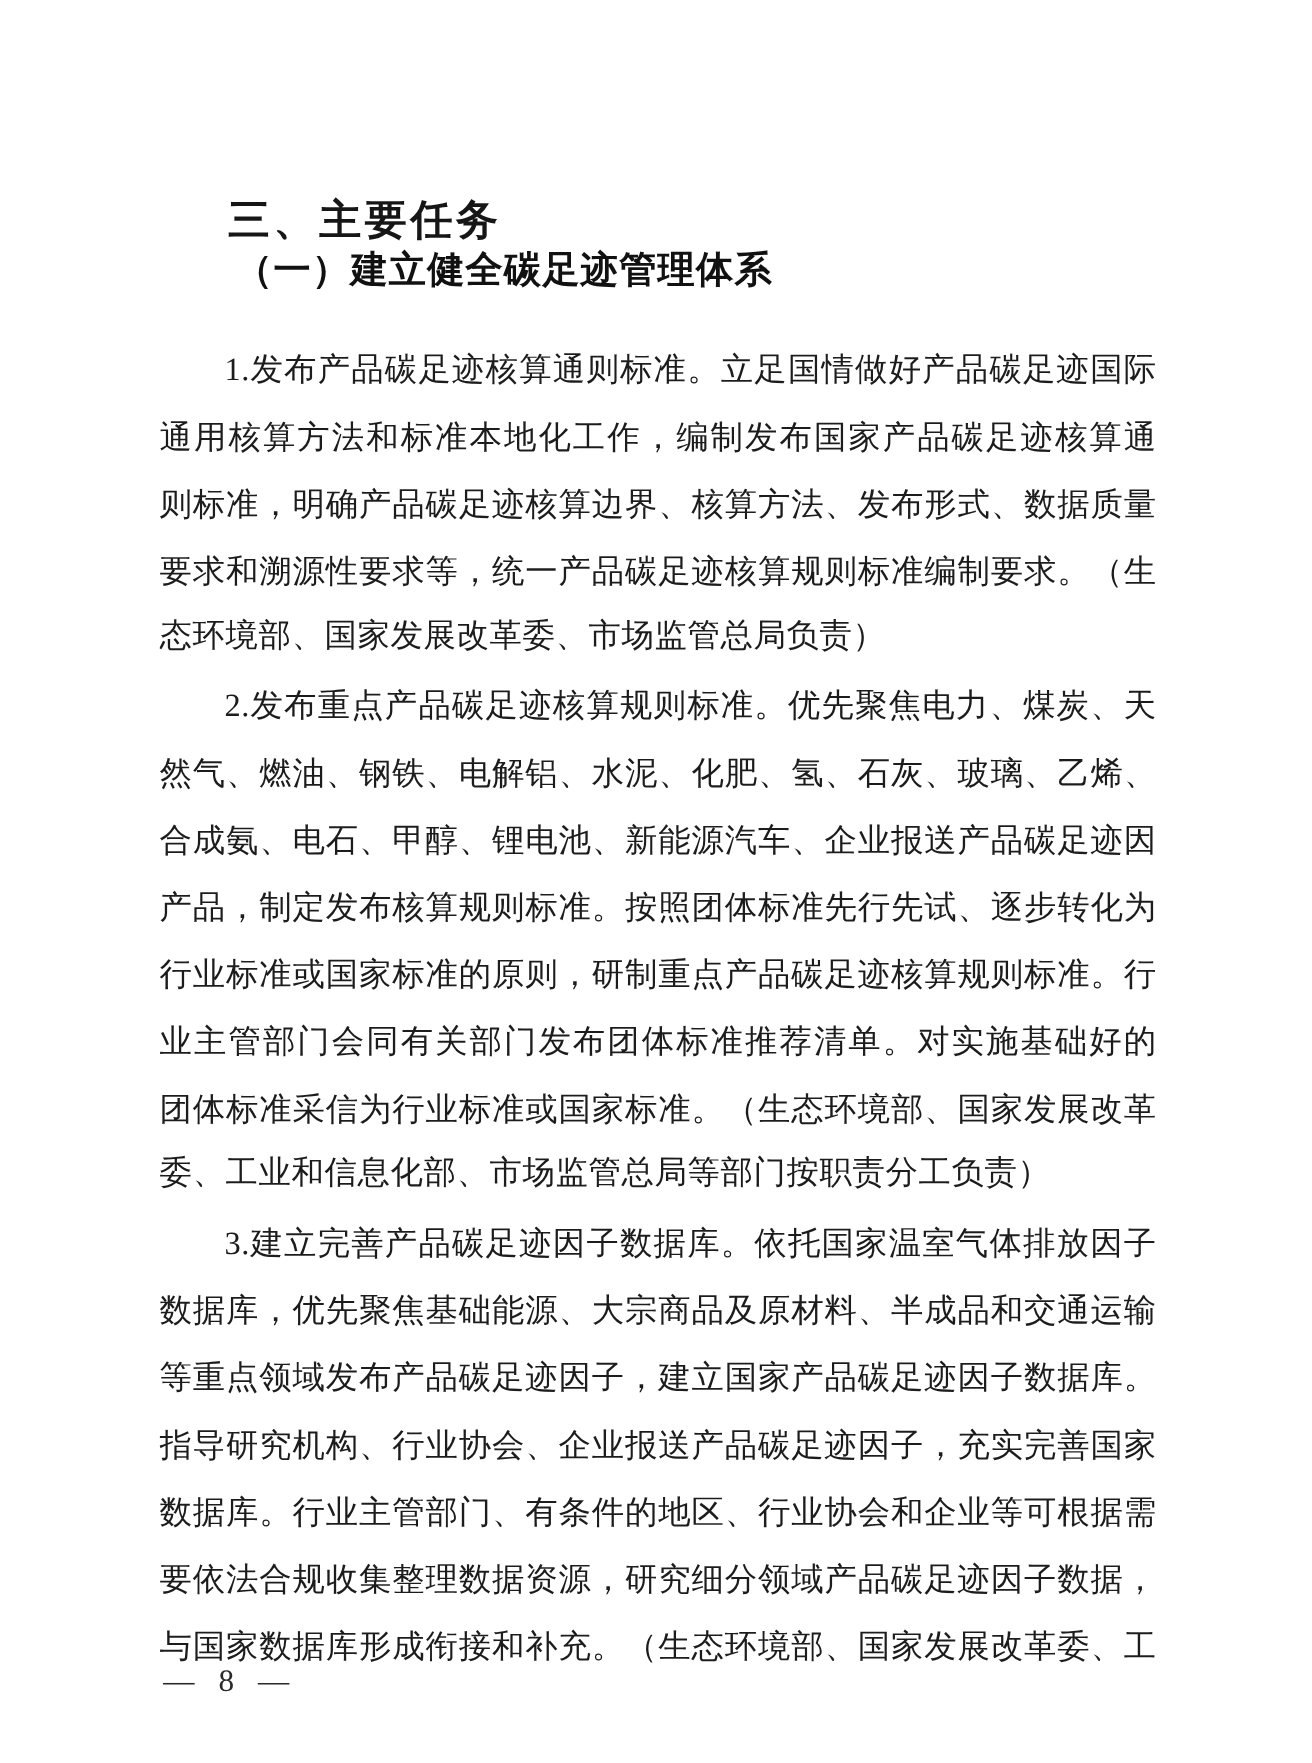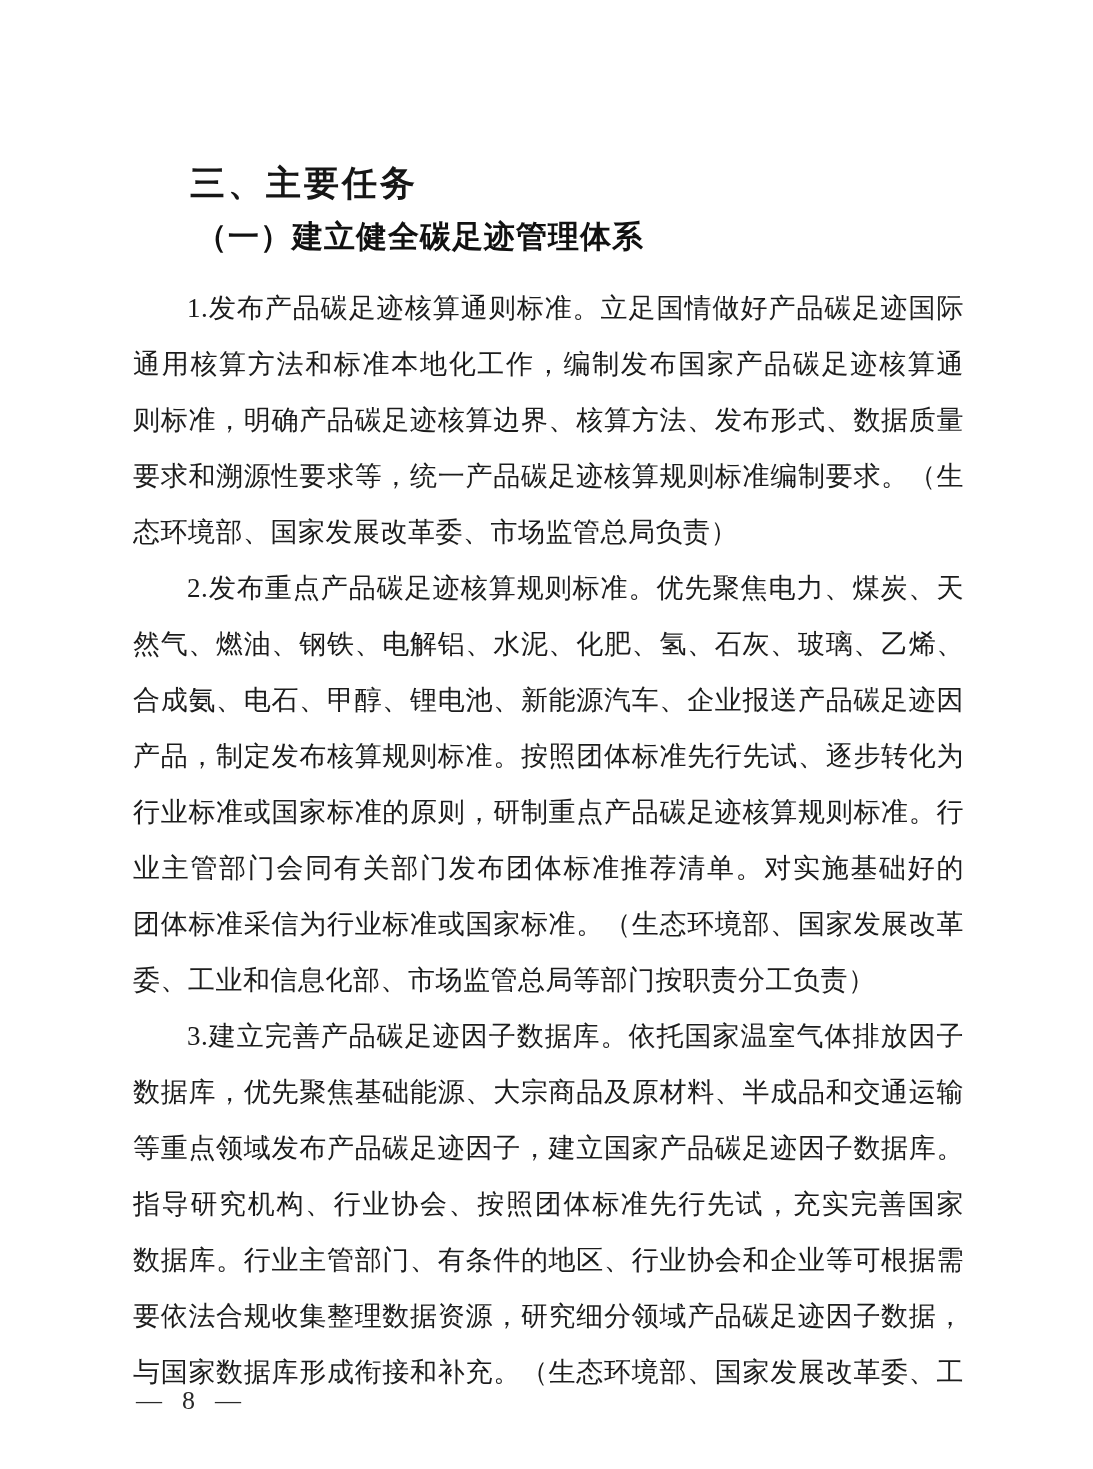--- a/index.html
+++ b/index.html
@@ -24,21 +24,21 @@
     margin: 0;
     font-family: "Liberation Sans", "DejaVu Sans", sans-serif;
     font-size: 35px;
     font-weight: 700;
     letter-spacing: 3px;
     color: #161616;
   }
   .section-heading {
     position: absolute;
     left: 196px;
-    top: 216px;
+    top: 204px;
     margin: 0;
     font-size: 31px;
     font-weight: 700;
     letter-spacing: 1px;
     color: #111111;
   }
   .body-text {
     position: absolute;
     left: 133px;
     top: 280px;
@@ -52,20 +52,21 @@
     text-align: justify;
     text-align-last: justify;
     overflow: hidden;
   }
   .line.indent {
     text-indent: 54px;
   }
   .line.end {
     text-align: center;
     text-align-last: left;
+    font-family: Liberation Mono, monospace;
   }
   .footer {
     position: absolute;
     left: 136px;
     top: 1386px;
     display: flex;
     align-items: center;
     gap: 20px;
     font-size: 26px;
     color: #2a2a2a;
@@ -101,21 +102,21 @@
       <div class="line">行业标准或国家标准的原则，研制重点产品碳足迹核算规则标准。行</div>
       <div class="line">业主管部门会同有关部门发布团体标准推荐清单。对实施基础好的</div>
       <div class="line">团体标准采信为行业标准或国家标准。（生态环境部、国家发展改革</div>
       <div class="line end">委、工业和信息化部、市场监管总局等部门按职责分工负责）</div>
     </div>
 
     <div class="paragraph">
       <div class="line indent">3.建立完善产品碳足迹因子数据库。依托国家温室气体排放因子</div>
       <div class="line">数据库，优先聚焦基础能源、大宗商品及原材料、半成品和交通运输</div>
       <div class="line">等重点领域发布产品碳足迹因子，建立国家产品碳足迹因子数据库。</div>
-      <div class="line">指导研究机构、行业协会、按照团体标准先行先试，充实完善国家</div>
+      <div class="line">指导研究机构、行业协会、企业报送产品碳足迹因子，充实完善国家</div>
       <div class="line">数据库。行业主管部门、有条件的地区、行业协会和企业等可根据需</div>
       <div class="line">要依法合规收集整理数据资源，研究细分领域产品碳足迹因子数据，</div>
       <div class="line">与国家数据库形成衔接和补充。（生态环境部、国家发展改革委、工</div>
     </div>
 
   </div>
 
   <div class="footer">
     <span class="dash">—</span>
     <span class="num">8</span>

